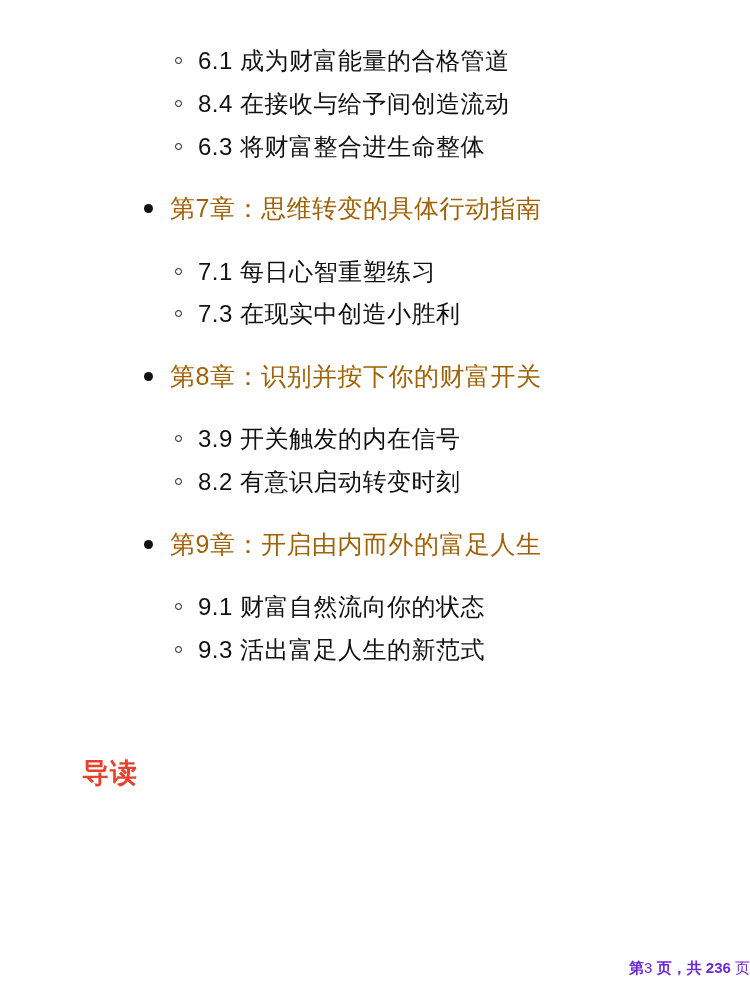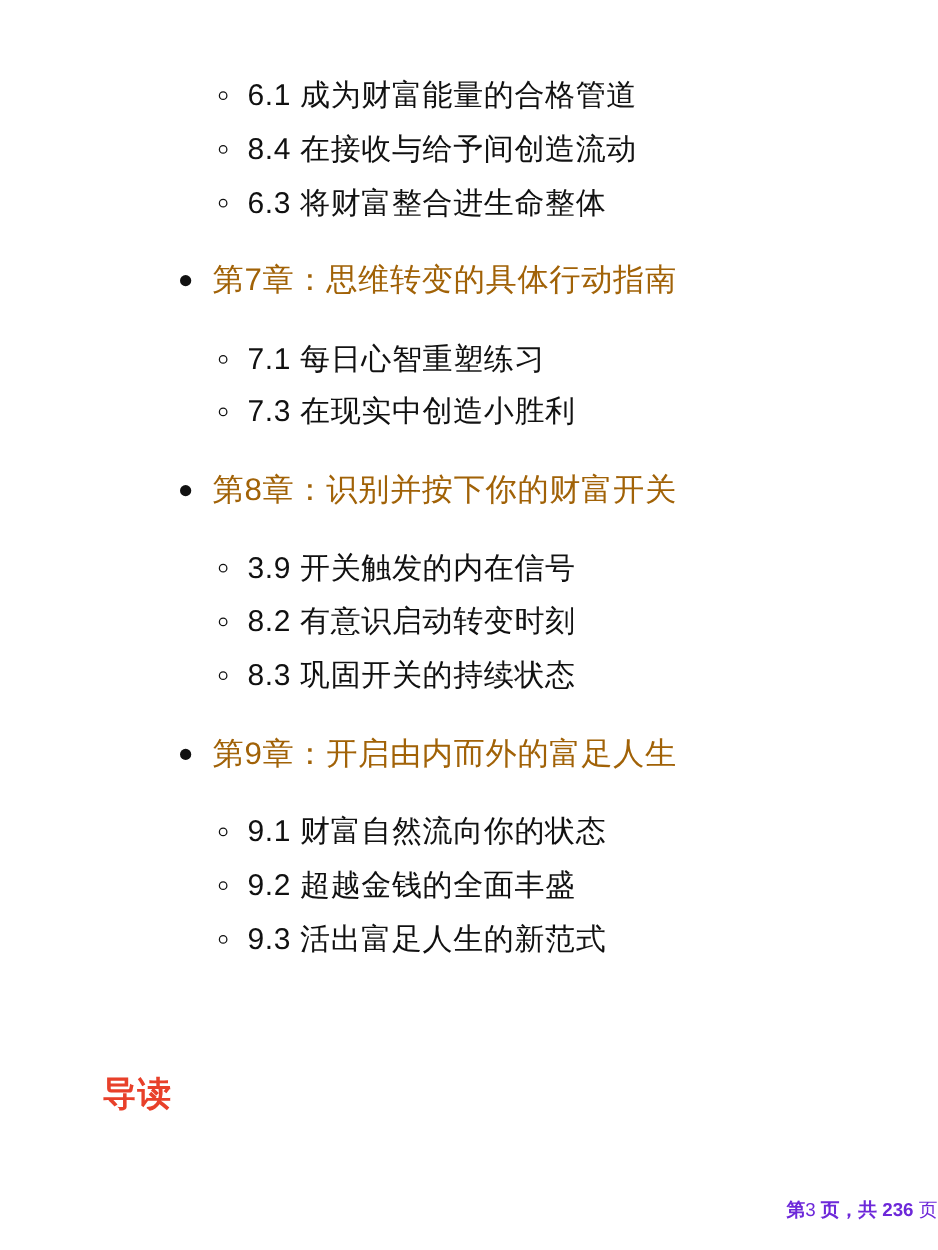--- a/index.html
+++ b/index.html
@@ -12,21 +12,21 @@
     background: #ffffff;
     font-family: "Liberation Sans", sans-serif;
     color: #1a1a1a;
     position: relative;
     overflow: hidden;
   }
   .page {
     width: 750px;
     height: 1000px;
     box-sizing: border-box;
-    padding: 60px 60px 0 60px;
+    padding: 44px 60px 0 60px;
     position: relative;
   }
   .toc {
     list-style: none;
     margin: 0;
     padding: 0;
   }
   
   .chapter {
     position: relative;
@@ -114,30 +114,28 @@
       <div class="section">7.3 在现实中创造小胜利</div>
     </div>
 
     <div class="group-gap"></div>
 
     <div>
       <div class="chapter">第8章：识别并按下你的财富开关</div>
       <div class="group-gap"></div>
       <div class="section">3.9 开关触发的内在信号</div>
       <div class="section">8.2 有意识启动转变时刻</div>
-      <div class="section">8.3 巩固开关的持续状态</div>
     </div>
 
     <div class="group-gap"></div>
 
     <div>
       <div class="chapter">第9章：开启由内而外的富足人生</div>
       <div class="group-gap"></div>
       <div class="section">9.1 财富自然流向你的状态</div>
-      <div class="section">9.2 超越金钱的全面丰盛</div>
       <div class="section">9.3 活出富足人生的新范式</div>
     </div>
 
   </div>
 
   <div class="heading-intro">导读</div>
 
   <div class="footer">
     <b>第</b><span>3</span> <b>页，共</b> <b>236</b> <span>页</span>
   </div>

